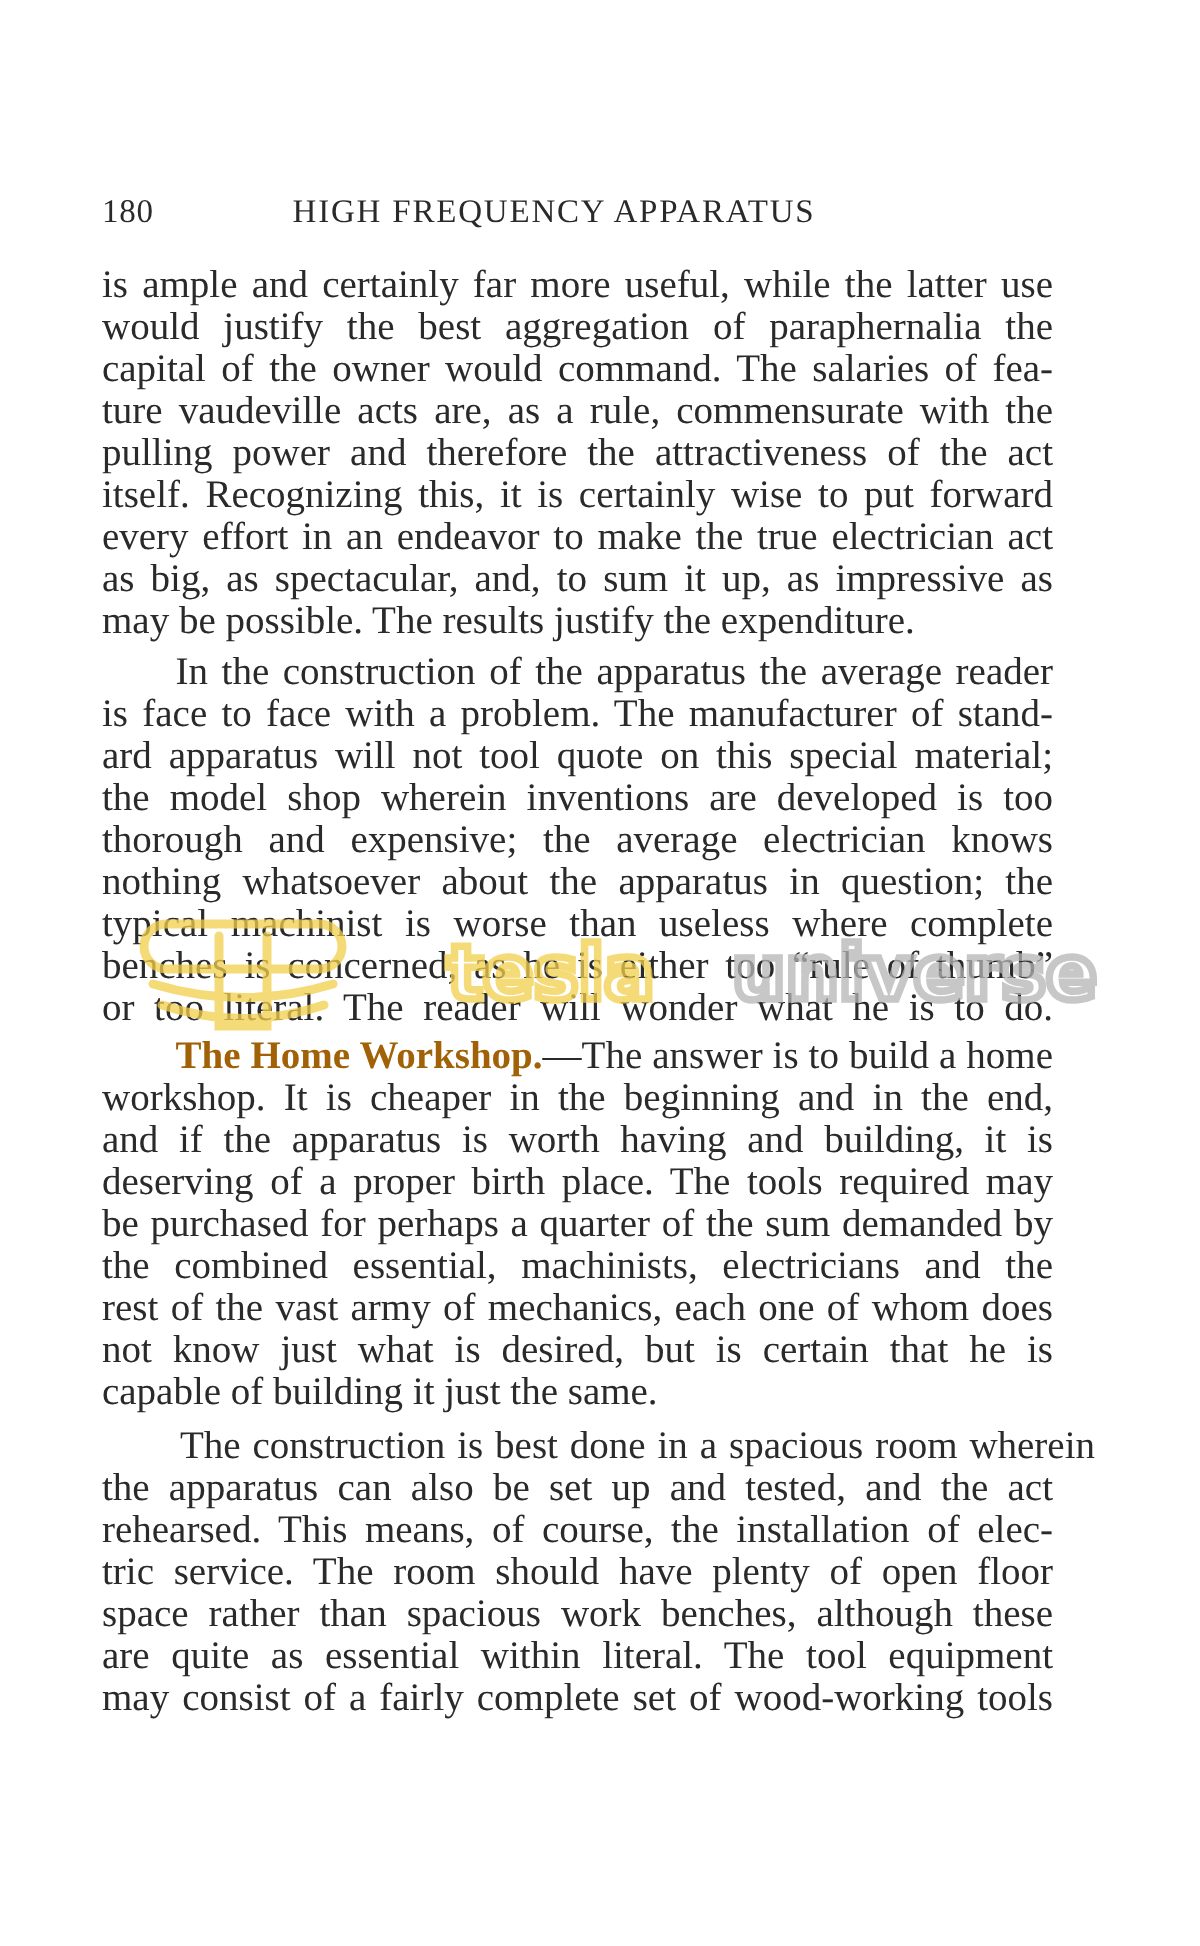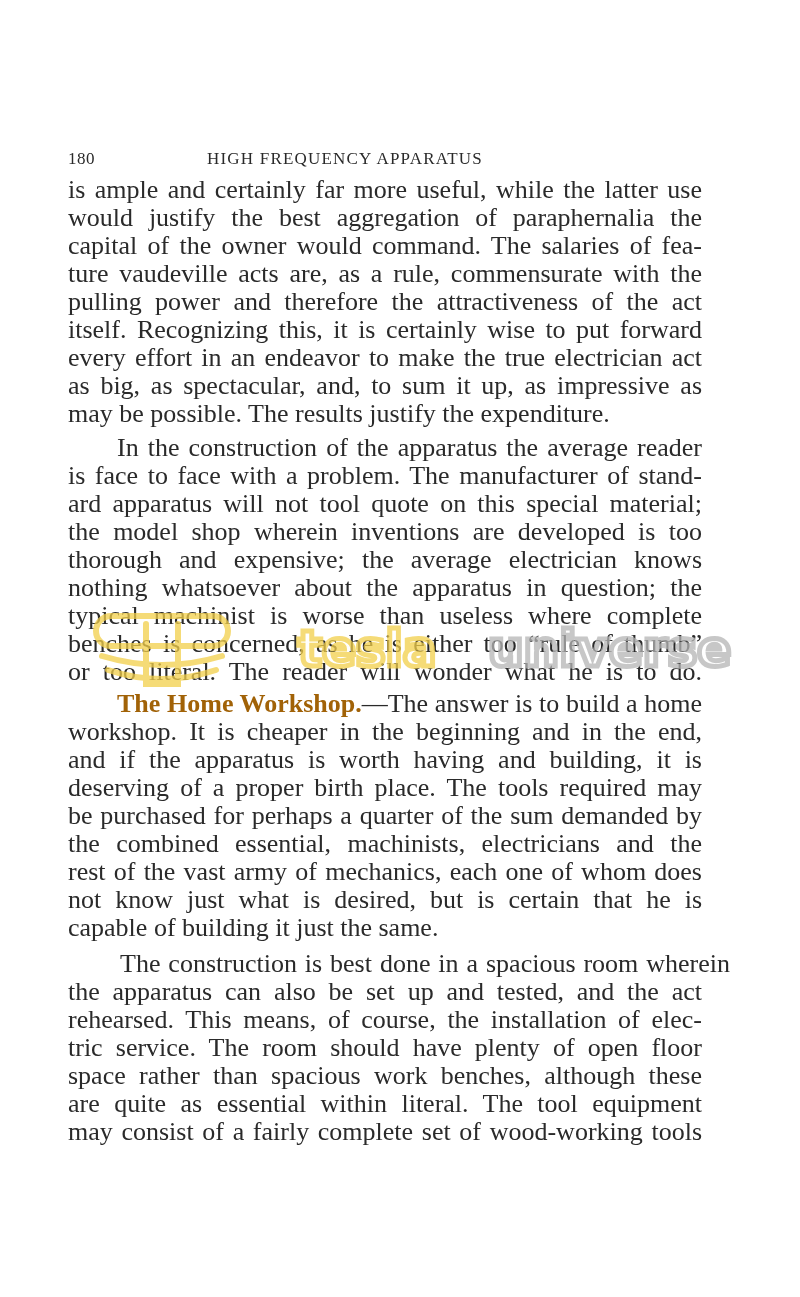--- a/index.html
+++ b/index.html
@@ -1,19 +1,19 @@
 <!DOCTYPE html>
 <html><head>
   <meta charset="utf-8">
   <style>
     html, body { margin:0; padding:0; background:#ffffff; }
     body { width:800px; height:1297px; position:relative; overflow:hidden; font-family:"Liberation Serif", "DejaVu Serif", serif; color:#2a2a2a; }
-    .header { position:absolute; top:128px; left:68px; width:634px; height:24px; font-size:17px; letter-spacing:0.5px;margin-top:21px; }
+    .header { position:absolute; top:128px; left:68px; width:634px; height:24px; font-size:22px; letter-spacing:0.5px; }
     .header .num { position:absolute; left:0; top:0; }
-    .header .title { position:absolute; left:139px; top:0; letter-spacing:1.2px; }
+    .header .title { position:absolute; left:127px; top:0; letter-spacing:1.2px; }
     .line { position:absolute; left:68px; width:634px; font-size:26px; line-height:28px; white-space:nowrap; text-align:justify; text-align-last:justify; }
     .line.last { text-align-last:left; }
     .line.indent { left:117px; width:585px; }
     .line.indent2 { left:92px; width:610px;margin-left:28px; }
     .bold { font-weight:bold; color:#a16207; }
     .watermark { position:absolute; left:88px; top:608px; width:650px; height:82px; pointer-events:none; opacity:0.75; }
   </style>
 </head>
 <body>
 

